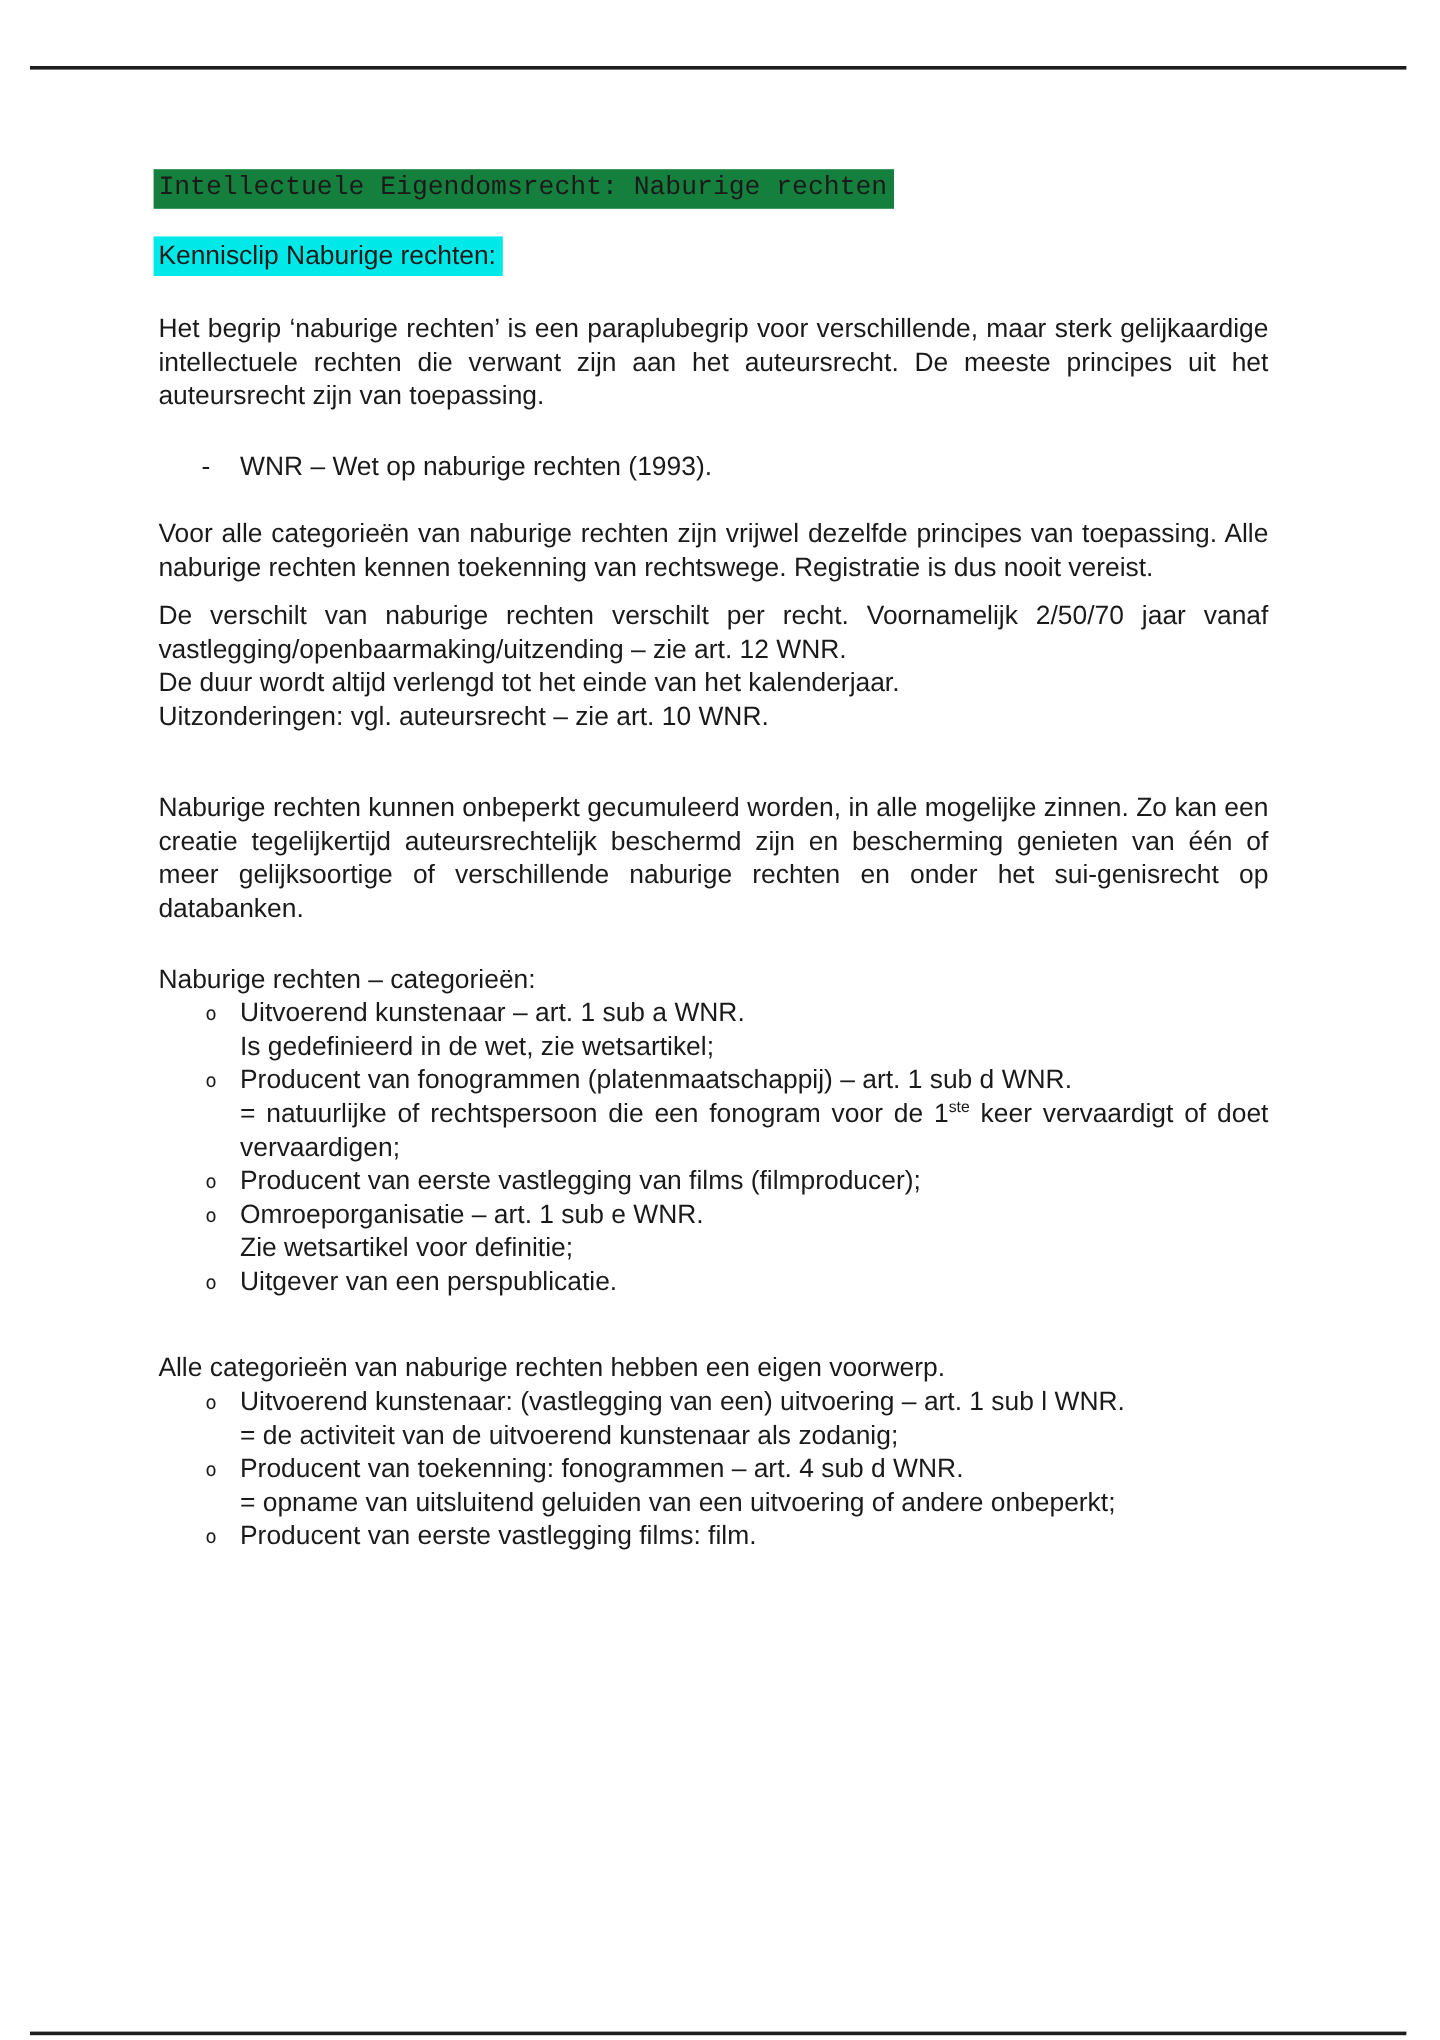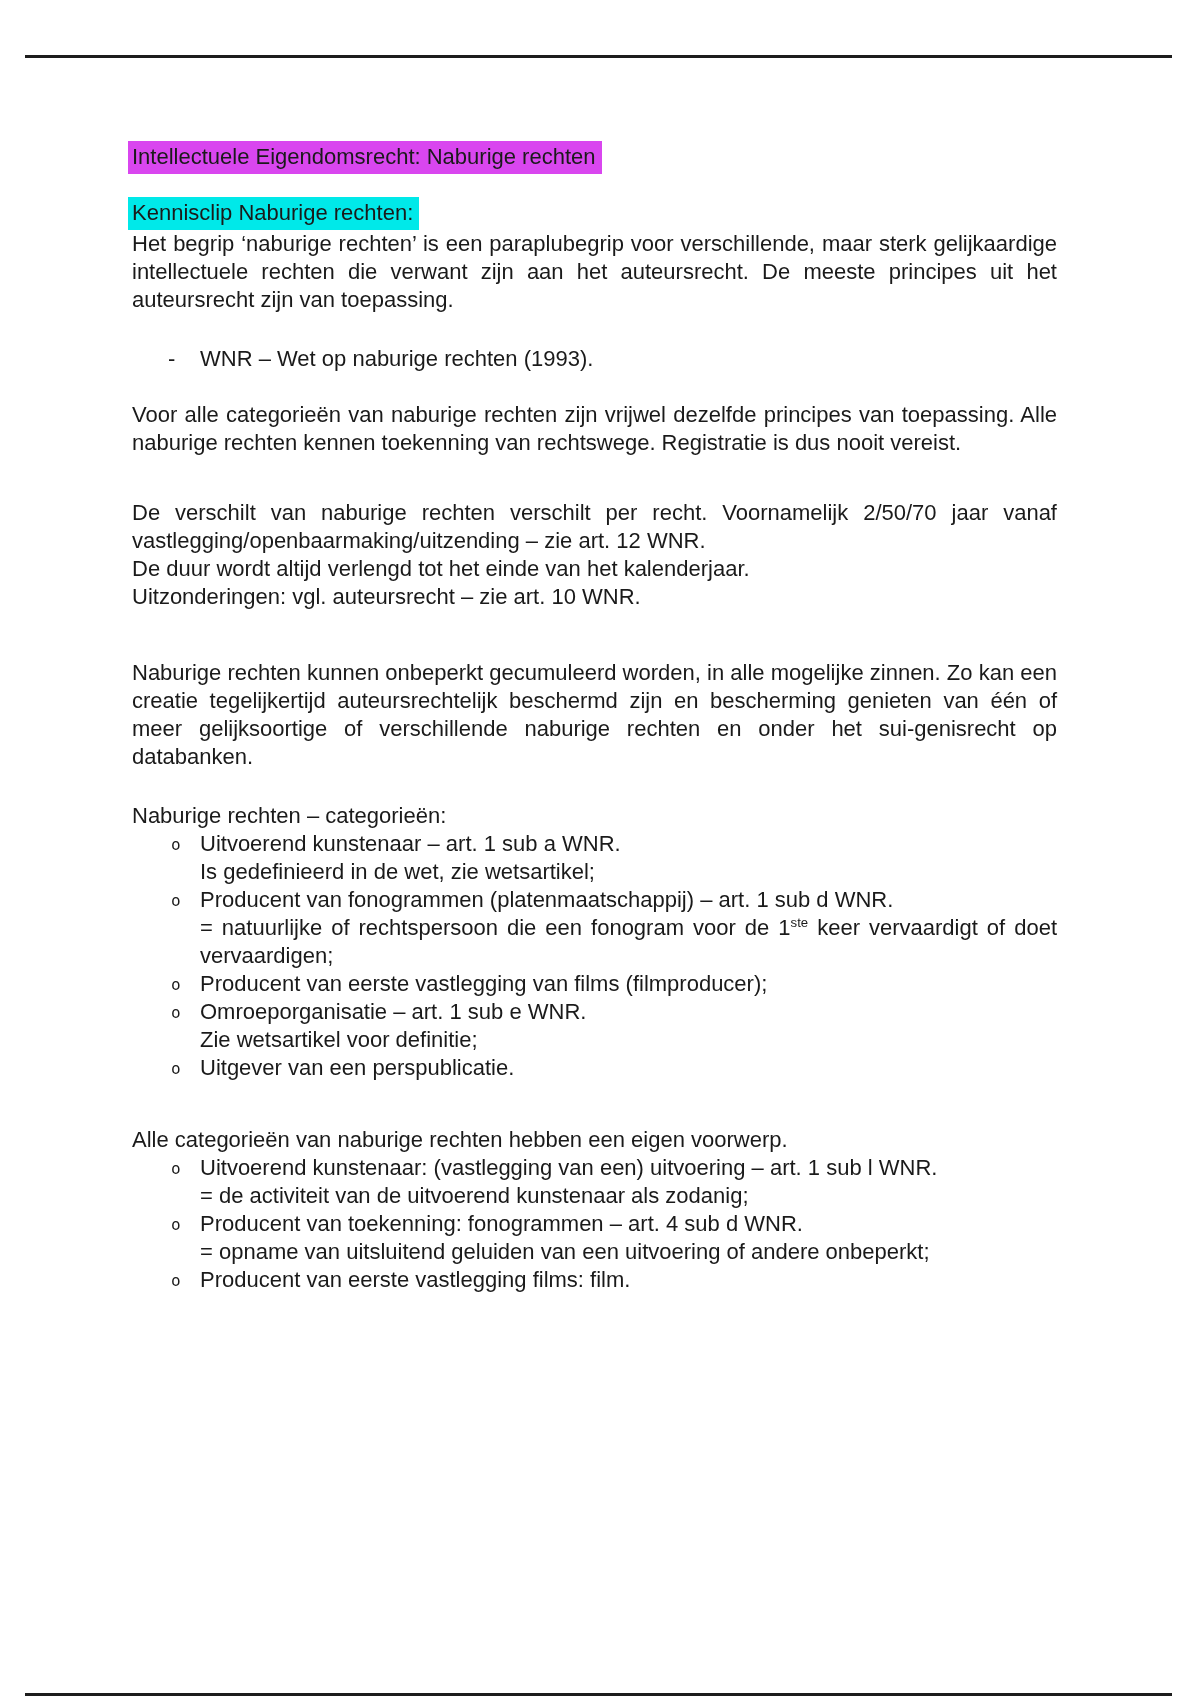--- a/index.html
+++ b/index.html
@@ -17,40 +17,40 @@
   .hl{display:inline-block;padding:2px 6px 3px 4px;margin-left:-4px}
   .b{font-weight:normal}
   .i{}
   sup{font-size:0.6em;line-height:0;vertical-align:super}
   .li{position:relative;padding-left:68px;margin:0}
   .li-text{display:block}
   .bullet{position:absolute;top:0;left:36px}
   .bullet.circle{font-family:"DejaVu Sans Mono","Liberation Mono",monospace;font-size:16px;left:39px;top:1px}
   
   .title-block{margin-bottom:23px}
-  .subtitle-block{}
+  .subtitle-block{margin-bottom:30px}
   .p-intro{margin-bottom:31px}
   .li-dash{margin-bottom:28px}
-  .p-toekenning{margin-bottom:42px}
+  .p-toekenning{margin-bottom:12px}
   .p-duur3{margin-bottom:48px}
   .p-cumulatie{margin-bottom:31px}
   .list-cat{margin-bottom:44px}
   .list-voorwerp{margin-top:0}
 </style>
 </head>
 <body>
 
 <div class="pagewrap">
 
   <div class="rule rule-top"></div>
 
   <div class="content">
 
     <div class="title-block">
-      <span class="hl" style="background-color: #d946ef;">Intellectuele Eigendomsrecht: Naburige rechten</span>
+      <span class="hl" style="background-color: #15803d; font-family: Liberation Mono, monospace;">Intellectuele Eigendomsrecht: Naburige rechten</span>
     </div>
 
     <div class="subtitle-block">
       <span class="hl" style="background-color: rgb(0, 233, 233);">Kennisclip Naburige rechten:</span>
     </div>
 
     <p class="para just p-intro"><span>Het begrip ‘naburige rechten’ is een paraplubegrip voor </span><span class="b">verschillende, maar sterk gelijkaardige intellectuele rechten die verwant zijn aan het auteursrecht</span><span>. De meeste principes uit het auteursrecht zijn van toepassing.</span></p>
 
 
     <div class="li li-dash">

